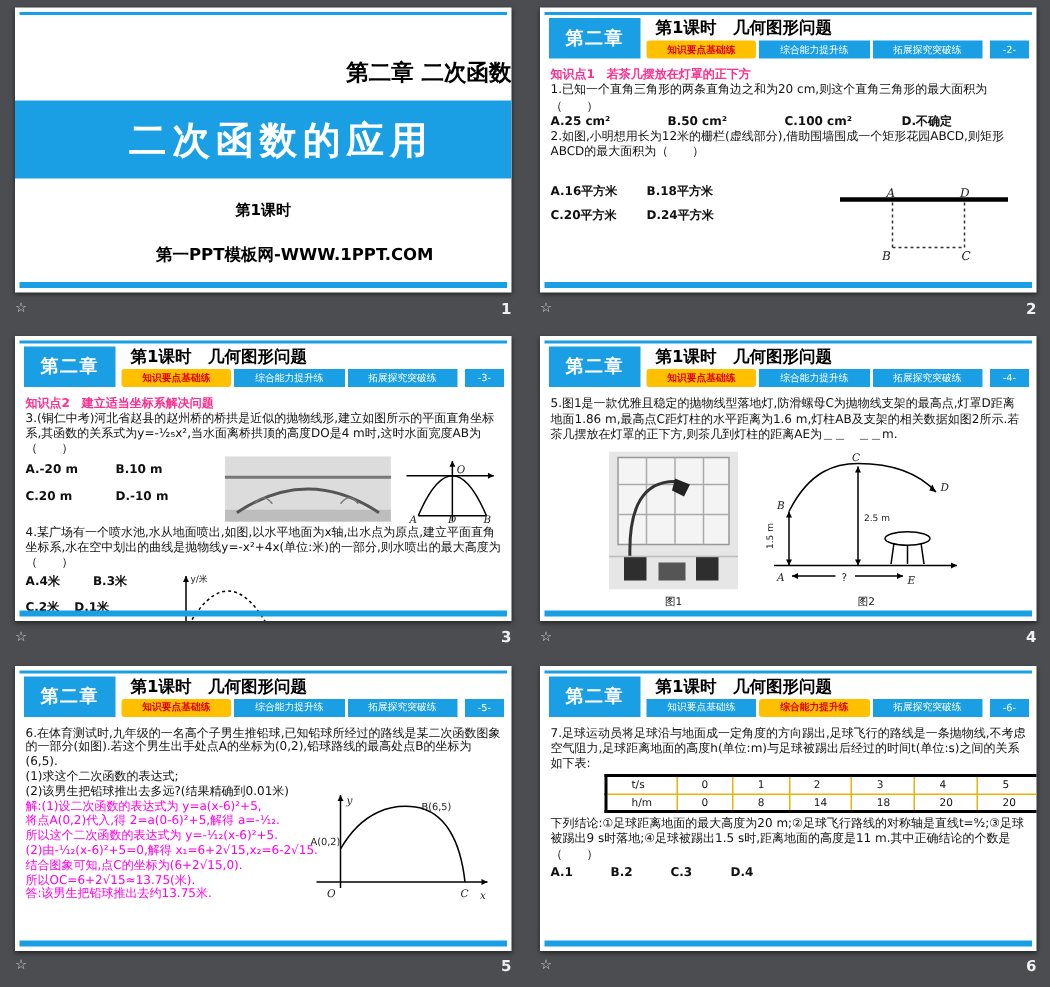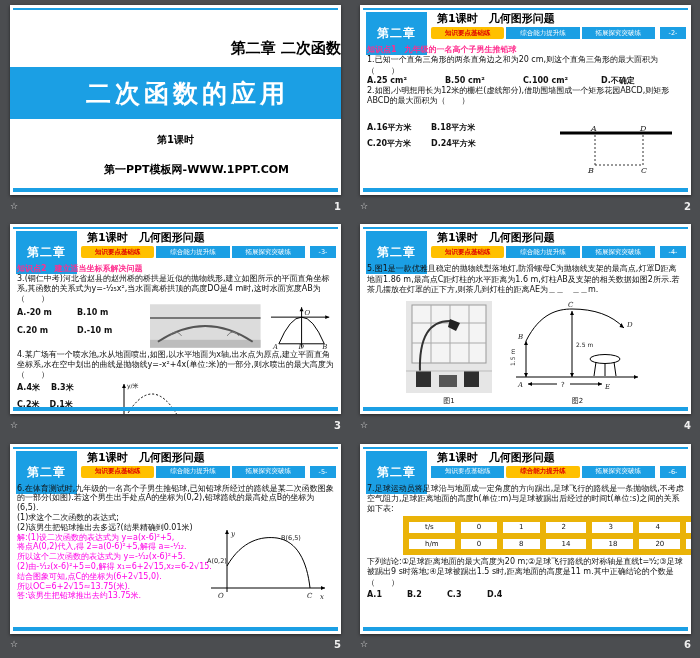--- a/index.html
+++ b/index.html
@@ -24,42 +24,42 @@
   
   .t-chap{position:absolute;top:34px;left:0;right:0;text-align:right;font-size:15px;font-weight:bold;color:#000;}
   .t-banner{position:absolute;top:62px;left:0;right:0;height:52px;background:var(--blue);
             display:flex;align-items:center;justify-content:center;color:#fff;font-size:25px;
             font-weight:bold;letter-spacing:4px;padding-left:24px;}
   .t-lesson{position:absolute;top:128px;left:0;right:0;text-align:center;font-size:10px;font-weight:bold;color:#000;}
   .t-site{position:absolute;top:157px;left:0;right:0;text-align:center;font-size:11px;font-weight:bold;color:#000;padding-left:42px;}
 
   
   .hdr{position:relative;height:31px;margin-top:6px;}
-  .chapbox{position:absolute;left:6px;top:1px;width:61px;height:43px;background:var(--blue);
+  .chapbox{position:absolute;left:6px;top:1px;width:61px;height:27px;background:var(--blue);
            color:#fff;font-size:12px;font-weight:bold;display:flex;align-items:center;justify-content:center;letter-spacing:1px;}
   .hdr-title{position:absolute;left:77px;top:0;font-size:11px;font-weight:bold;color:#000;}
   .tabbar{position:absolute;left:71px;right:5px;top:16px;height:12px;display:flex;}
   .tab{background:var(--blue);color:#fff;font-size:6.5px;flex:1;display:flex;align-items:center;
        justify-content:center;margin-right:2px;white-space:nowrap;}
   .tab.active{background:var(--yellow);color:var(--tabred);font-weight:bold;border-radius:2px;}
   .tab.page{flex:0 0 26px;margin-right:0;margin-left:3px;}
 
   .body{position:relative;margin:3px 7px 0 7px;font-size:8px;line-height:10.3px;color:var(--ink);}
   .t{margin:0;}
   .kp{color:var(--pink);font-weight:bold;}
   .sol{color:var(--mag);}
   .optrow{display:flex;margin:0;}
   .optrow span{display:inline-block;font-weight:bold;}
   .w78 span{width:78px;} .w64 span{width:64px;} .w60 span{width:60px;} .w40 span{width:40px;}
   svg text{font-family:"DejaVu Serif","Liberation Serif",serif;font-style:italic;fill:#222;}
   svg .rm{font-style:normal;font-family:"DejaVu Sans","Liberation Sans",sans-serif;}
   .cap{font-size:7px;text-align:center;margin:0;}
 
   table.dt{border-collapse:collapse;margin:2px 0 2px 36px;}
-  table.dt td{border:6px solid #eab308;width:25px;height:11px;font-size:7px;padding:0 16px;text-align:left;}
+  table.dt td{border:1px solid #eab308;width:25px;height:11px;font-size:7px;padding:0 16px;text-align:left;}
   table.dt{border:2px solid #000;}
 </style>
 </head>
 <body>
 
 <div class="grid">
 
   <div class="cell">
     <div class="slide">
       <div class="topline"></div>
@@ -82,21 +82,21 @@
         <div class="chapbox">第二章</div>
         <div class="hdr-title">第1课时　几何图形问题</div>
         <div class="tabbar">
           <div class="tab active">知识要点基础练</div>
           <div class="tab">综合能力提升练</div>
           <div class="tab">拓展探究突破练</div>
           <div class="tab page">-2-</div>
         </div>
       </div>
       <div class="body">
-        <p class="t kp">知识点1　九年级的一名高个子男生推铅球</p>
+        <p class="t kp">知识点1　若茶几摆放在灯罩的正下方</p>
         <p class="t">1.已知一个直角三角形的两条直角边之和为20 cm,则这个直角三角形的最大面积为</p>
         <p class="t">（　　）</p>
         <div class="optrow w78">
           <span>A.25 cm²</span>
           <span>B.50 cm²</span>
           <span>C.100 cm²</span>
           <span>D.不确定</span>
         </div>
         <p class="t">2.如图,小明想用长为12米的栅栏(虚线部分),借助围墙围成一个矩形花园ABCD,则矩形</p>
         <p class="t">ABCD的最大面积为（　　）</p>
@@ -172,21 +172,21 @@
             <path d="M10,40 Q33,-14 56,40" stroke="#000" stroke-width="1" fill="none"></path>
             <line x1="10" y1="40" x2="56" y2="40" stroke="#000" stroke-width="1"></line>
             <text x="4" y="45" font-size="7">A</text>
             <text x="30" y="45" font-size="7">D</text>
             <text x="54" y="45" font-size="7">B</text>
           </svg>
         </div>
         <p class="t">4.某广场有一个喷水池,水从地面喷出,如图,以水平地面为x轴,出水点为原点,建立平面直角坐标系,水在空中划出的曲线是抛物线y=-x²+4x(单位:米)的一部分,则水喷出的最大高度为（　　）</p>
         <div style="display:flex;align-items:flex-start">
           <div style="width:95px;padding-top:3px">
-            <div class="optrow" style="gap:11px">
+            <div class="optrow" style="gap:22px">
               <span>A.4米</span>
               <span>B.3米</span>
             </div>
             <div class="optrow" style="gap:10px;margin-top:7px">
               <span>C.2米</span>
               <span>D.1米</span>
             </div>
           </div>
           <svg width="100" height="46" viewBox="0 0 100 46">
             <line x1="12" y1="44" x2="12" y2="4" stroke="#000" stroke-width="1"></line>

